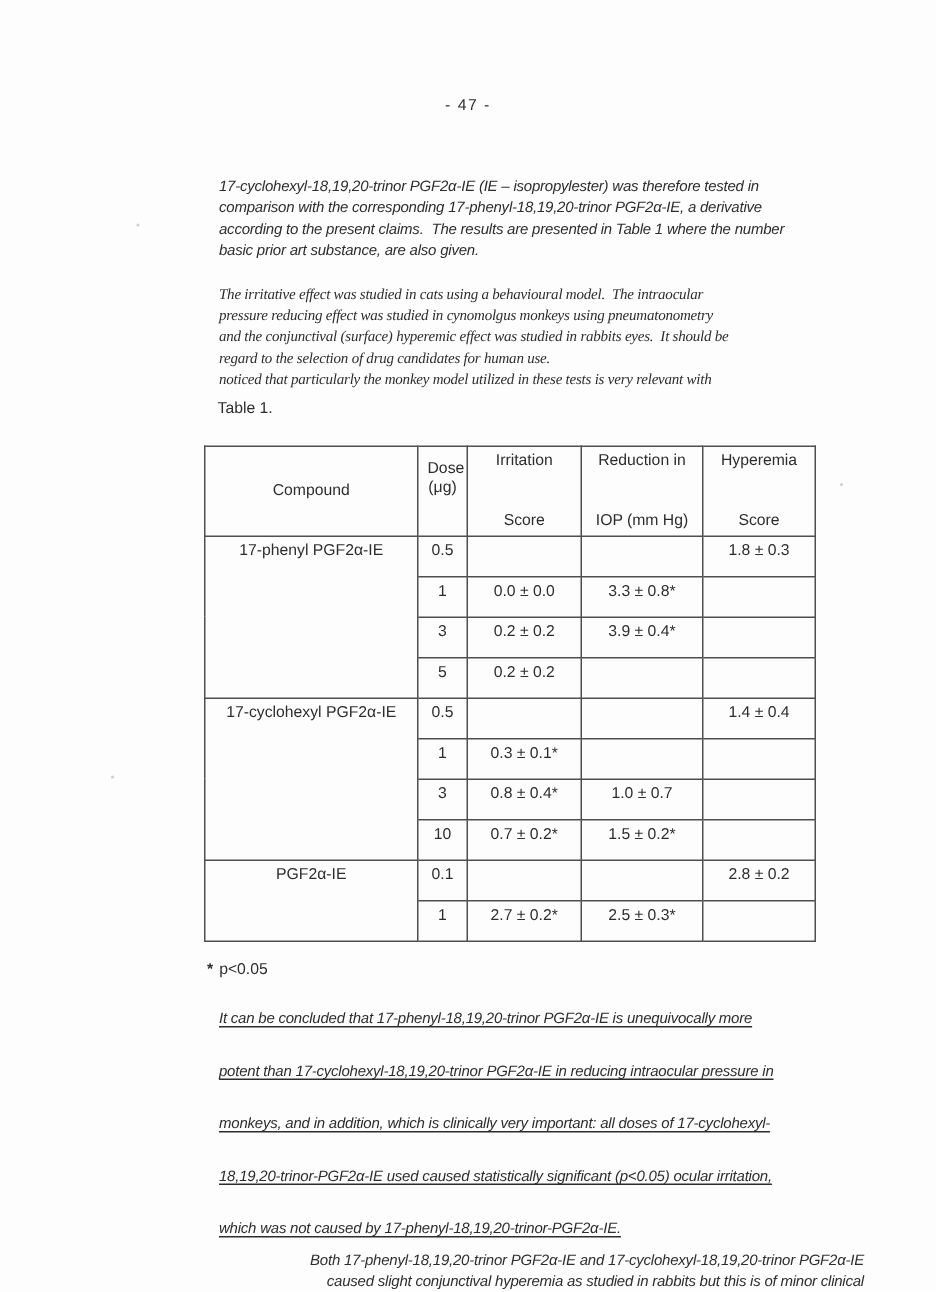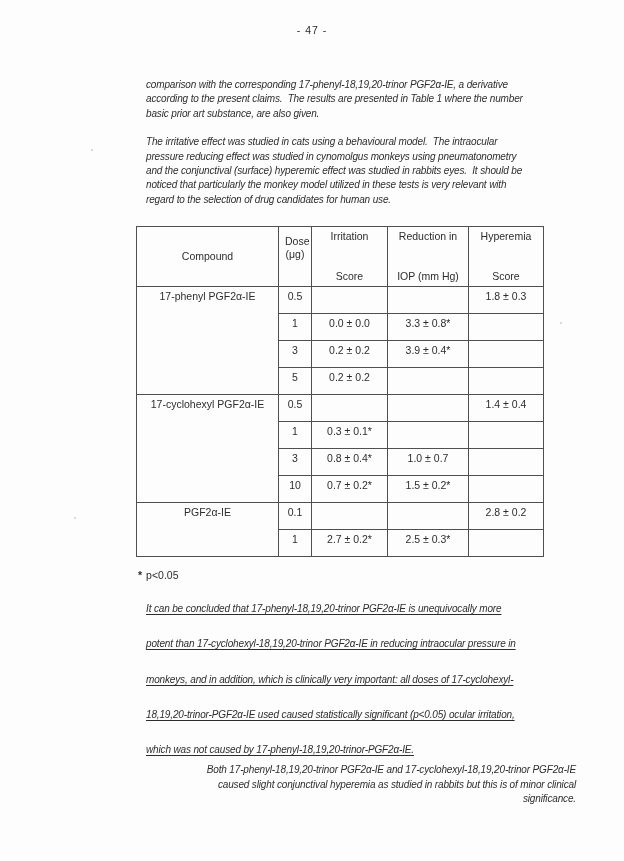--- a/index.html
+++ b/index.html
@@ -10,36 +10,36 @@
   .page {
     position: relative;
     width: 624px;
     height: 861px;
     background: #fdfdfd;
     font-family: "Liberation Sans", sans-serif;
     color: #2d2d2d;
     overflow: hidden;
   }
   .page-number {
-    padding-top: 24px;
+    padding-top: 64px;
     text-align: center;
     font-size: 10.5px;
     letter-spacing: 1px;
   }
   .para {
     margin-left: 146px;
     width: 430px;
     font-style: italic;
     font-size: 10px;
     line-height: 14.4px;
     letter-spacing: -0.15px;
   }
   .para .line { white-space: pre; }
   #para-intro   { margin-top: 42px; }
-  #para-methods { margin-top: 14px; }
+  #para-methods { margin-top: 14px; font-family: Liberation Serif, serif; }
   .table-label {
     margin: 4px 0 0 145px;
     font-size: 10.5px;
   }
   table.results {
     border-collapse: collapse;
     table-layout: fixed;
     width: 407px;
     margin: 19px 0 0 136px;
     font-size: 10.5px;
@@ -91,33 +91,35 @@
   }
 </style>
 </head>
 <body>
 
 <div class="page">
 
   <div class="page-number">- 47 -</div>
 
   <div class="para" id="para-intro">
+      <div class="line">17-cyclohexyl-18,19,20-trinor PGF2α-IE (IE – isopropylester) was therefore tested in</div>
       <div class="line">comparison with the corresponding 17-phenyl-18,19,20-trinor PGF2α-IE, a derivative</div>
       <div class="line">according to the present claims.  The results are presented in Table 1 where the number</div>
       <div class="line">basic prior art substance, are also given.</div>
     </div>
 
   <div class="para" id="para-methods">
       <div class="line">The irritative effect was studied in cats using a behavioural model.  The intraocular</div>
       <div class="line">pressure reducing effect was studied in cynomolgus monkeys using pneumatonometry</div>
       <div class="line">and the conjunctival (surface) hyperemic effect was studied in rabbits eyes.  It should be</div>
+      <div class="line">regard to the selection of drug candidates for human use.</div>
       <div class="line">noticed that particularly the monkey model utilized in these tests is very relevant with</div>
-      <div class="line">regard to the selection of drug candidates for human use.</div>
-    </div>
-
+    </div>
+
+  <div class="table-label">Table 1.</div>
 
   <table class="results">
     <colgroup>
       <col class="c-compound">
       <col class="c-dose">
       <col class="c-irr">
       <col class="c-red">
       <col class="c-hyp">
     </colgroup>
     <thead>

